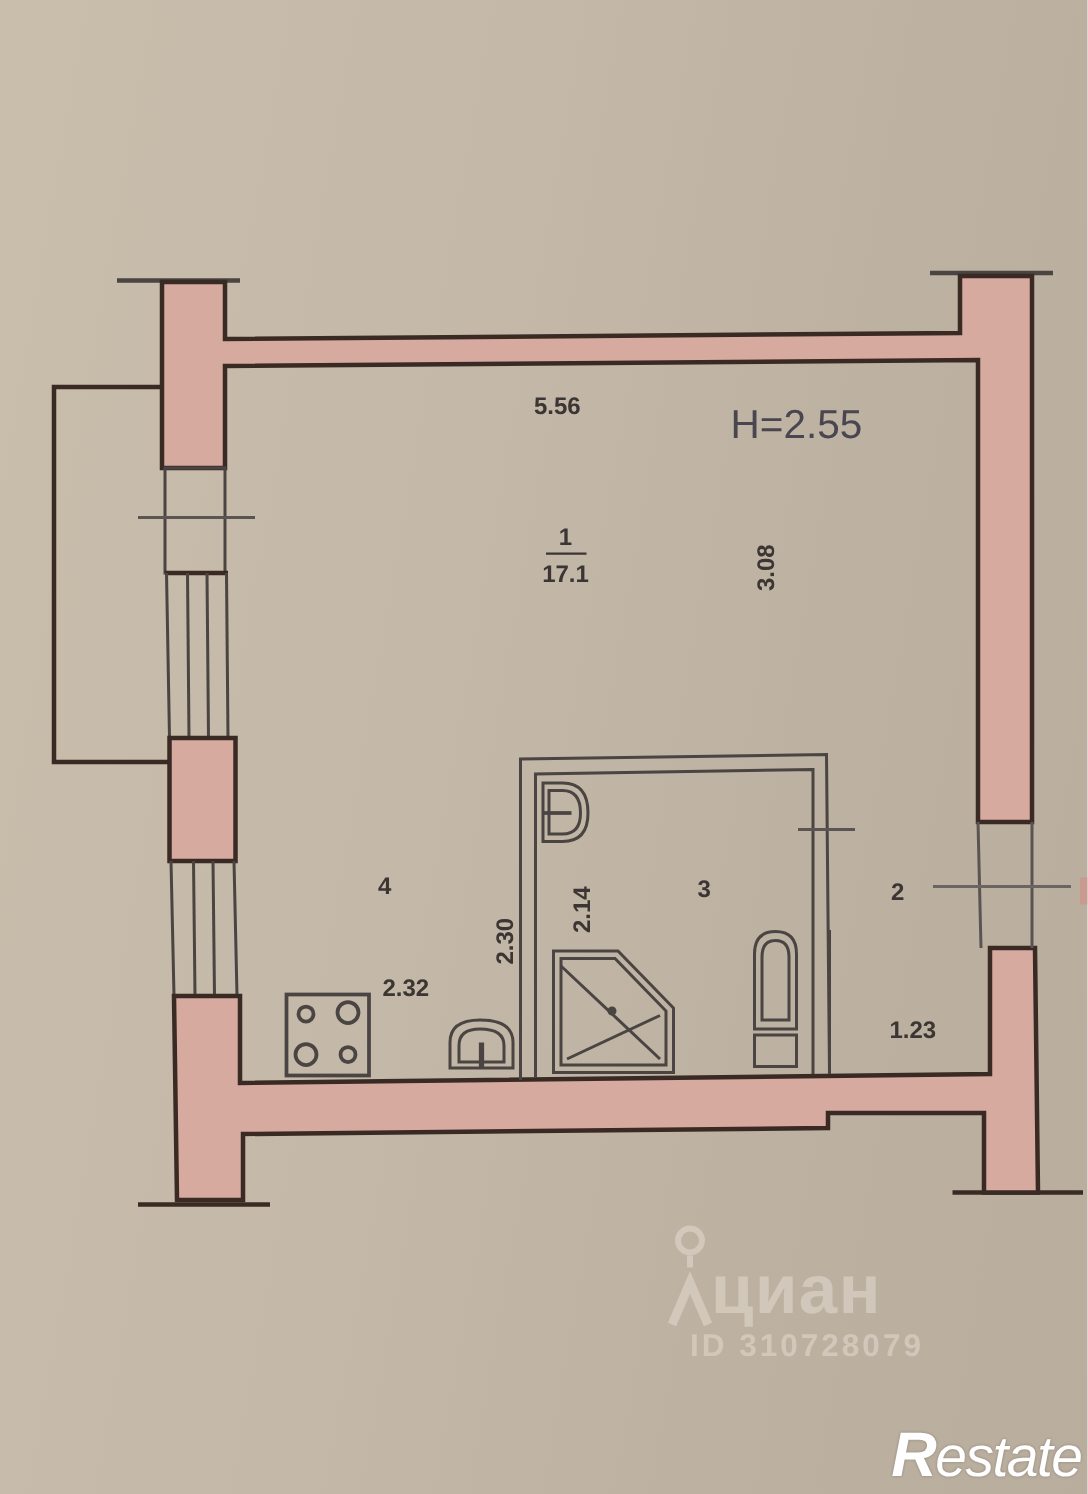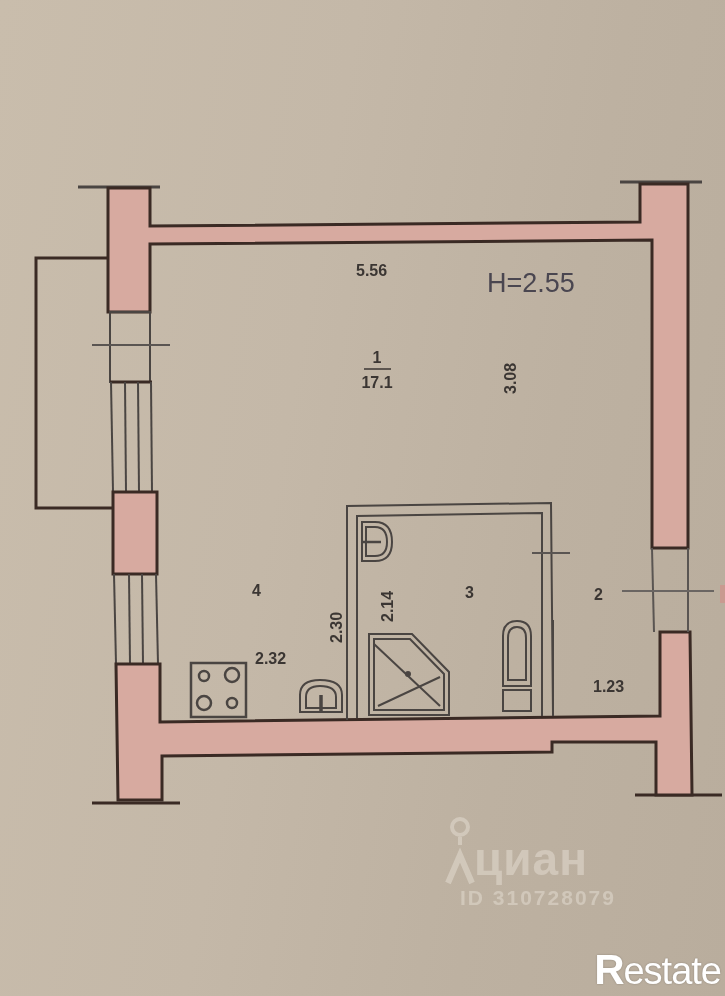--- a/index.html
+++ b/index.html
@@ -14,21 +14,21 @@
   .lbl-h { font-family: "Liberation Sans", sans-serif; fill: #4a4650; }
   .wm {
     position: absolute; color: rgba(225,218,208,0.55);
     font-family: "Liberation Sans", sans-serif; font-weight: bold; text-align: right;
   }
   .wm-cian { left: 474px; top: 832px; font-size: 46px; letter-spacing: 1px; }
   .wm-id { left: 460px; top: 886px; font-size: 21px; letter-spacing: 2px; }
   .wm-pin { position: absolute; left: 445px; top: 815px; width: 30px; height: 70px; }
   .restate {
     position: absolute; right: 4px; bottom: 2px; color: #ffffff;
-    font-family: "Liberation Sans", sans-serif; font-size: 38px;
+    font-family: "Liberation Sans", sans-serif; font-style: italic; font-size: 38px;
     letter-spacing: -1px; text-shadow: 0 0 2px rgba(0,0,0,0.25);
   }
   .restate .big { font-weight: bold; font-size: 42px; }
 </style>
 </head>
 <body>
 
 <svg id="plan" width="725" height="996" viewBox="0 0 725 996">
 
   <path d="M108 258 L36 258 L36 508 L112 508" fill="none" stroke="#3a2a24" stroke-width="3"></path>

